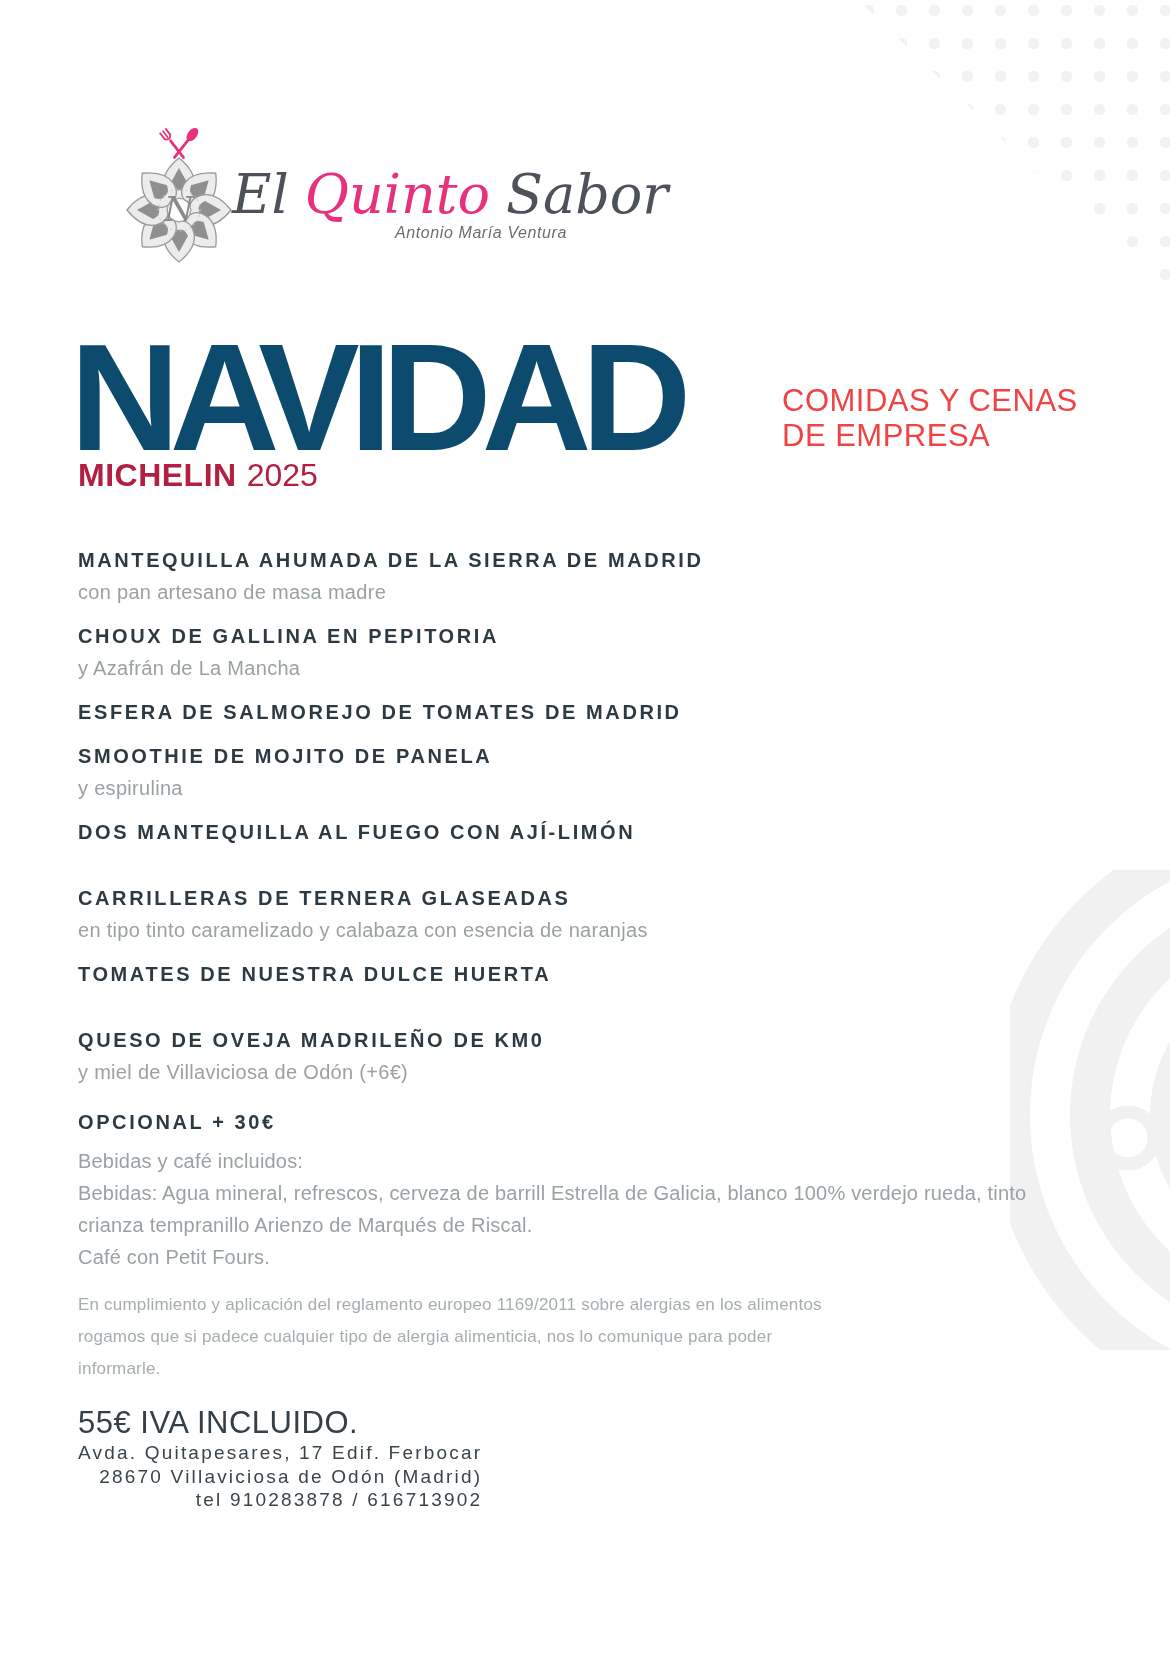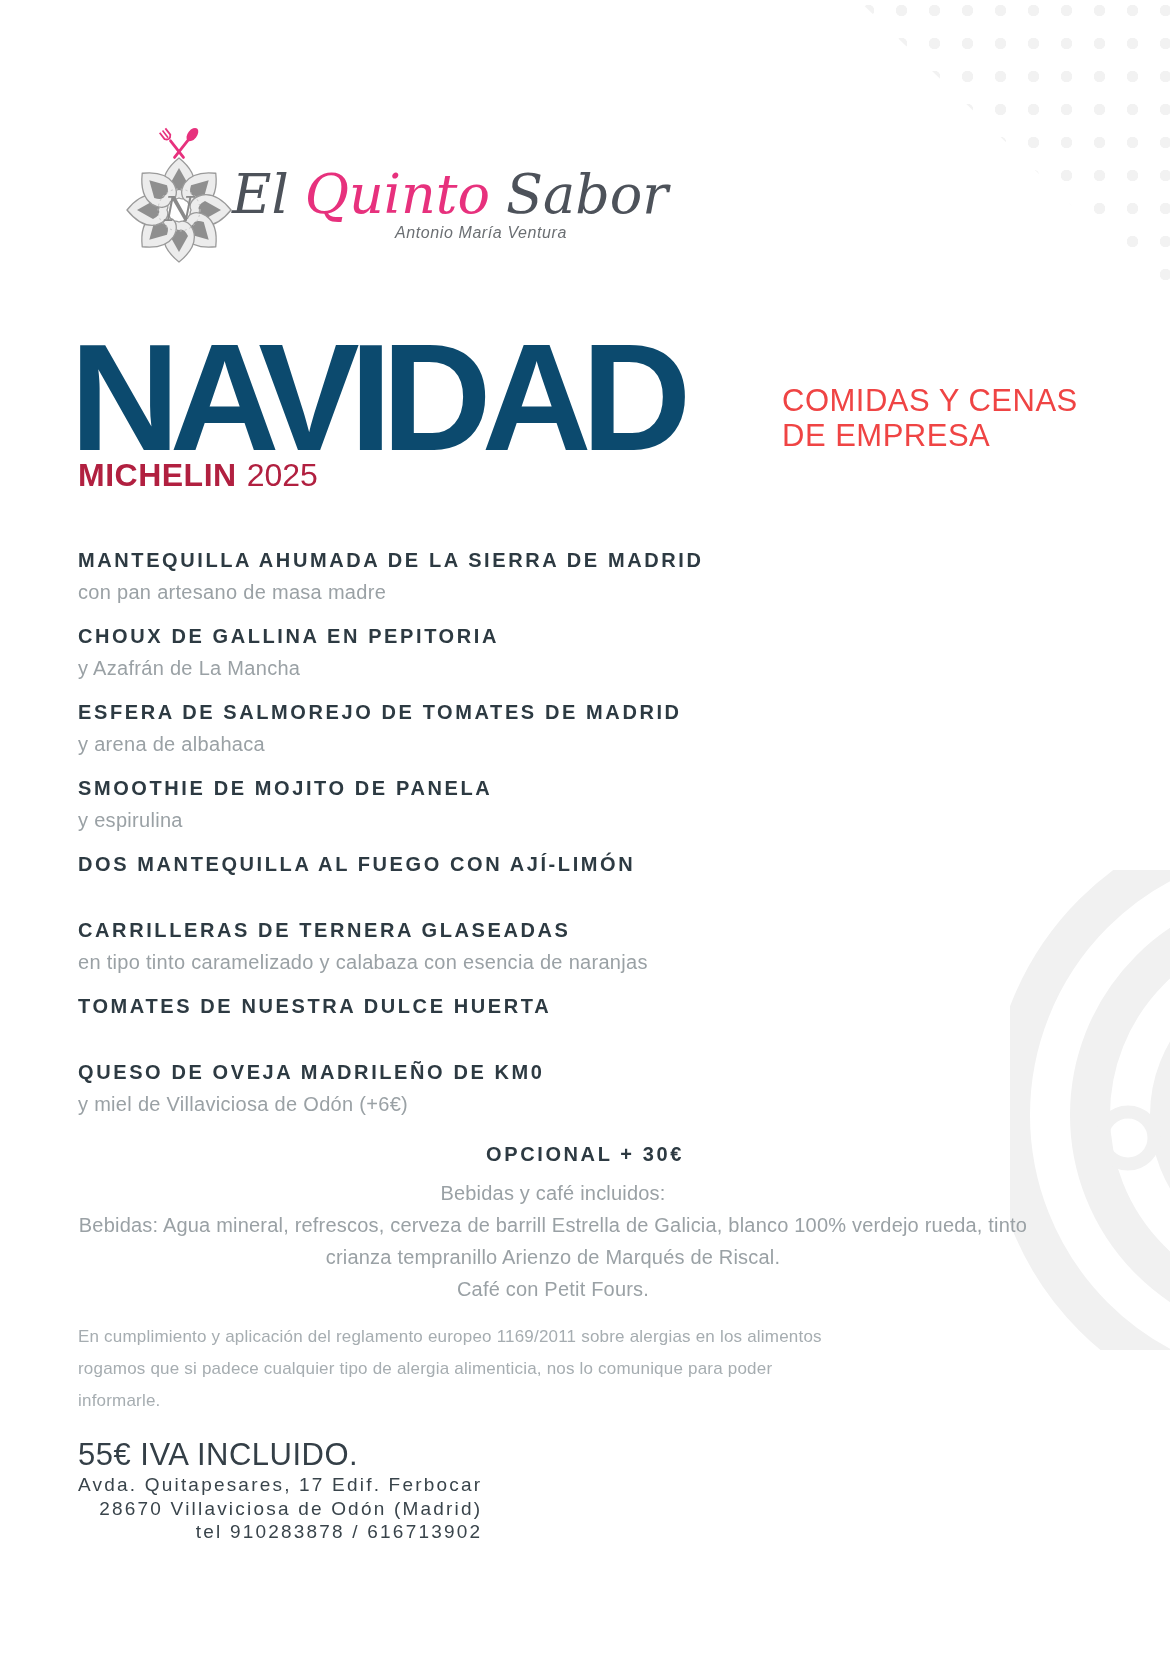--- a/index.html
+++ b/index.html
@@ -50,21 +50,21 @@
   .sheet{position:absolute;left:78px;top:547px;width:1014px;}
   .menu-item{margin-bottom:18px;}
   .menu-item.no-desc{margin-bottom:40px;}
   .item-title{
     font-size:20px;font-weight:700;letter-spacing:2.6px;line-height:26px;color:#2d3a42;
   }
   .item-desc{
     font-size:20px;line-height:26px;margin-top:6px;letter-spacing:.3px;color:#9aa1a5;
   }
   
-  .optional{margin-top:24px;text-align:center;}
+  .optional{margin-top:24px;}
   .optional .opt-body{margin-top:10px;max-width:950px;
     font-size:20px;line-height:32px;letter-spacing:.2px;color:#9aa1a5;}
   
   .allergy{
     margin-top:16px;max-width:780px;
     font-size:17px;line-height:32px;letter-spacing:.2px;color:#a6adb1;
   }
   
   .footer{margin-top:20px;display:flex;justify-content:space-between;align-items:flex-start;width:1014px;flex-direction:column;}
   .price{font-size:31px;letter-spacing:.5px;color:#343f47;}
@@ -137,21 +137,20 @@
     <div class="item-desc">con pan artesano de masa madre</div>
   </div>
 
   <div class="menu-item">
     <div class="item-title">CHOUX DE GALLINA EN PEPITORIA</div>
     <div class="item-desc">y Azafrán de La Mancha</div>
   </div>
 
   <div class="menu-item">
     <div class="item-title">ESFERA DE SALMOREJO DE TOMATES DE MADRID</div>
-    <div class="item-desc">y arena de albahaca</div>
   </div>
 
   <div class="menu-item">
     <div class="item-title">SMOOTHIE DE MOJITO DE PANELA</div>
     <div class="item-desc">y espirulina</div>
   </div>
 
   <div class="menu-item">
   </div>
 

